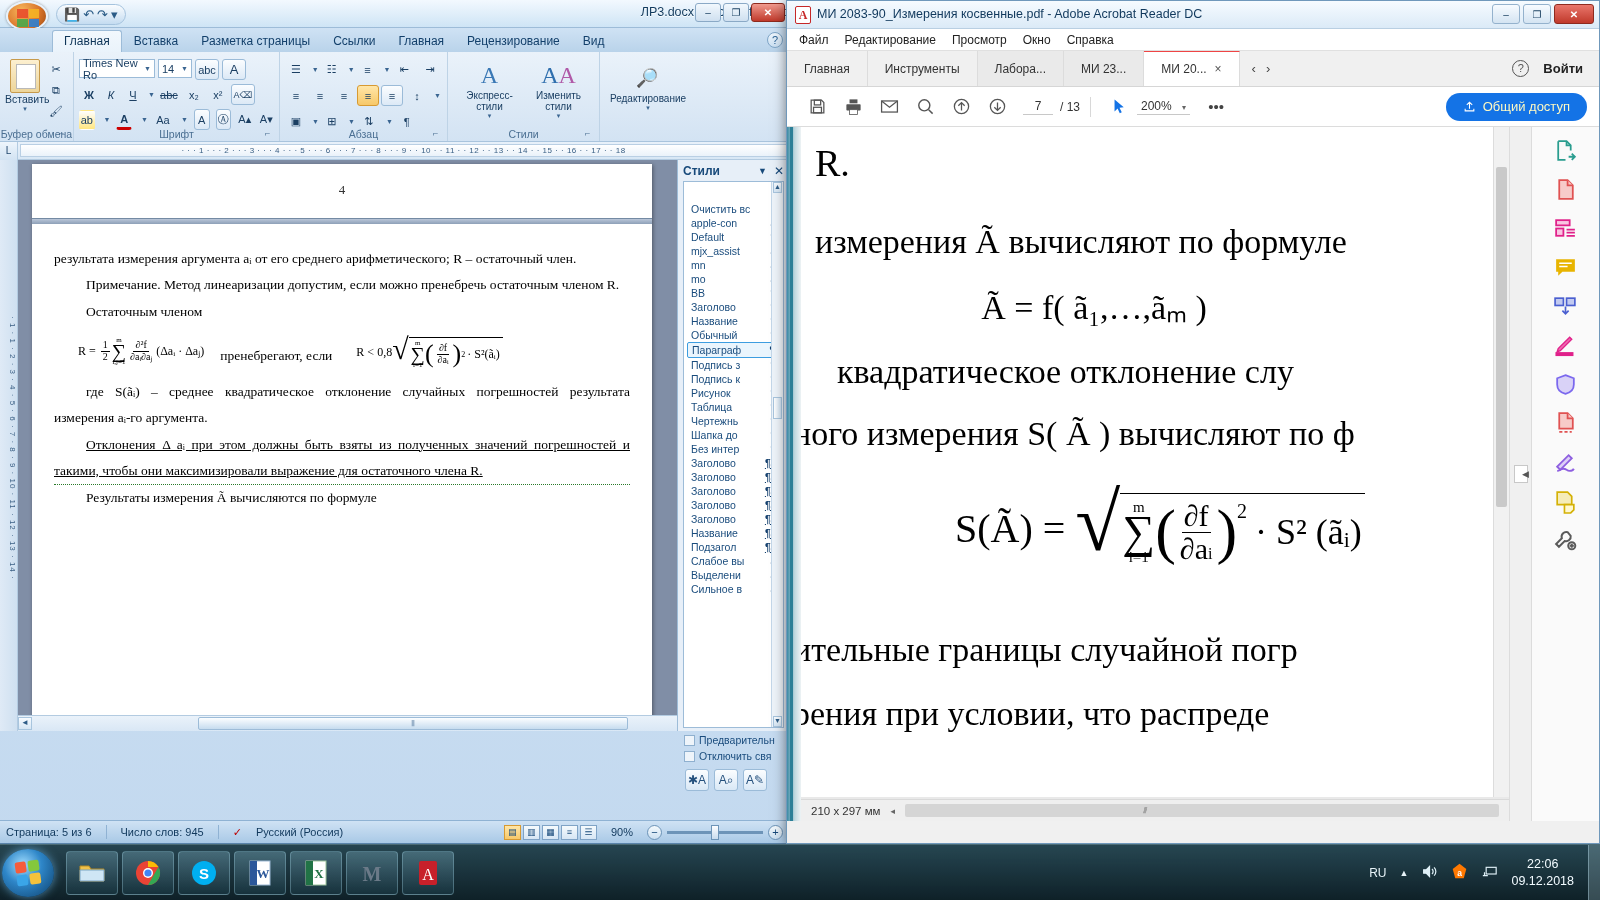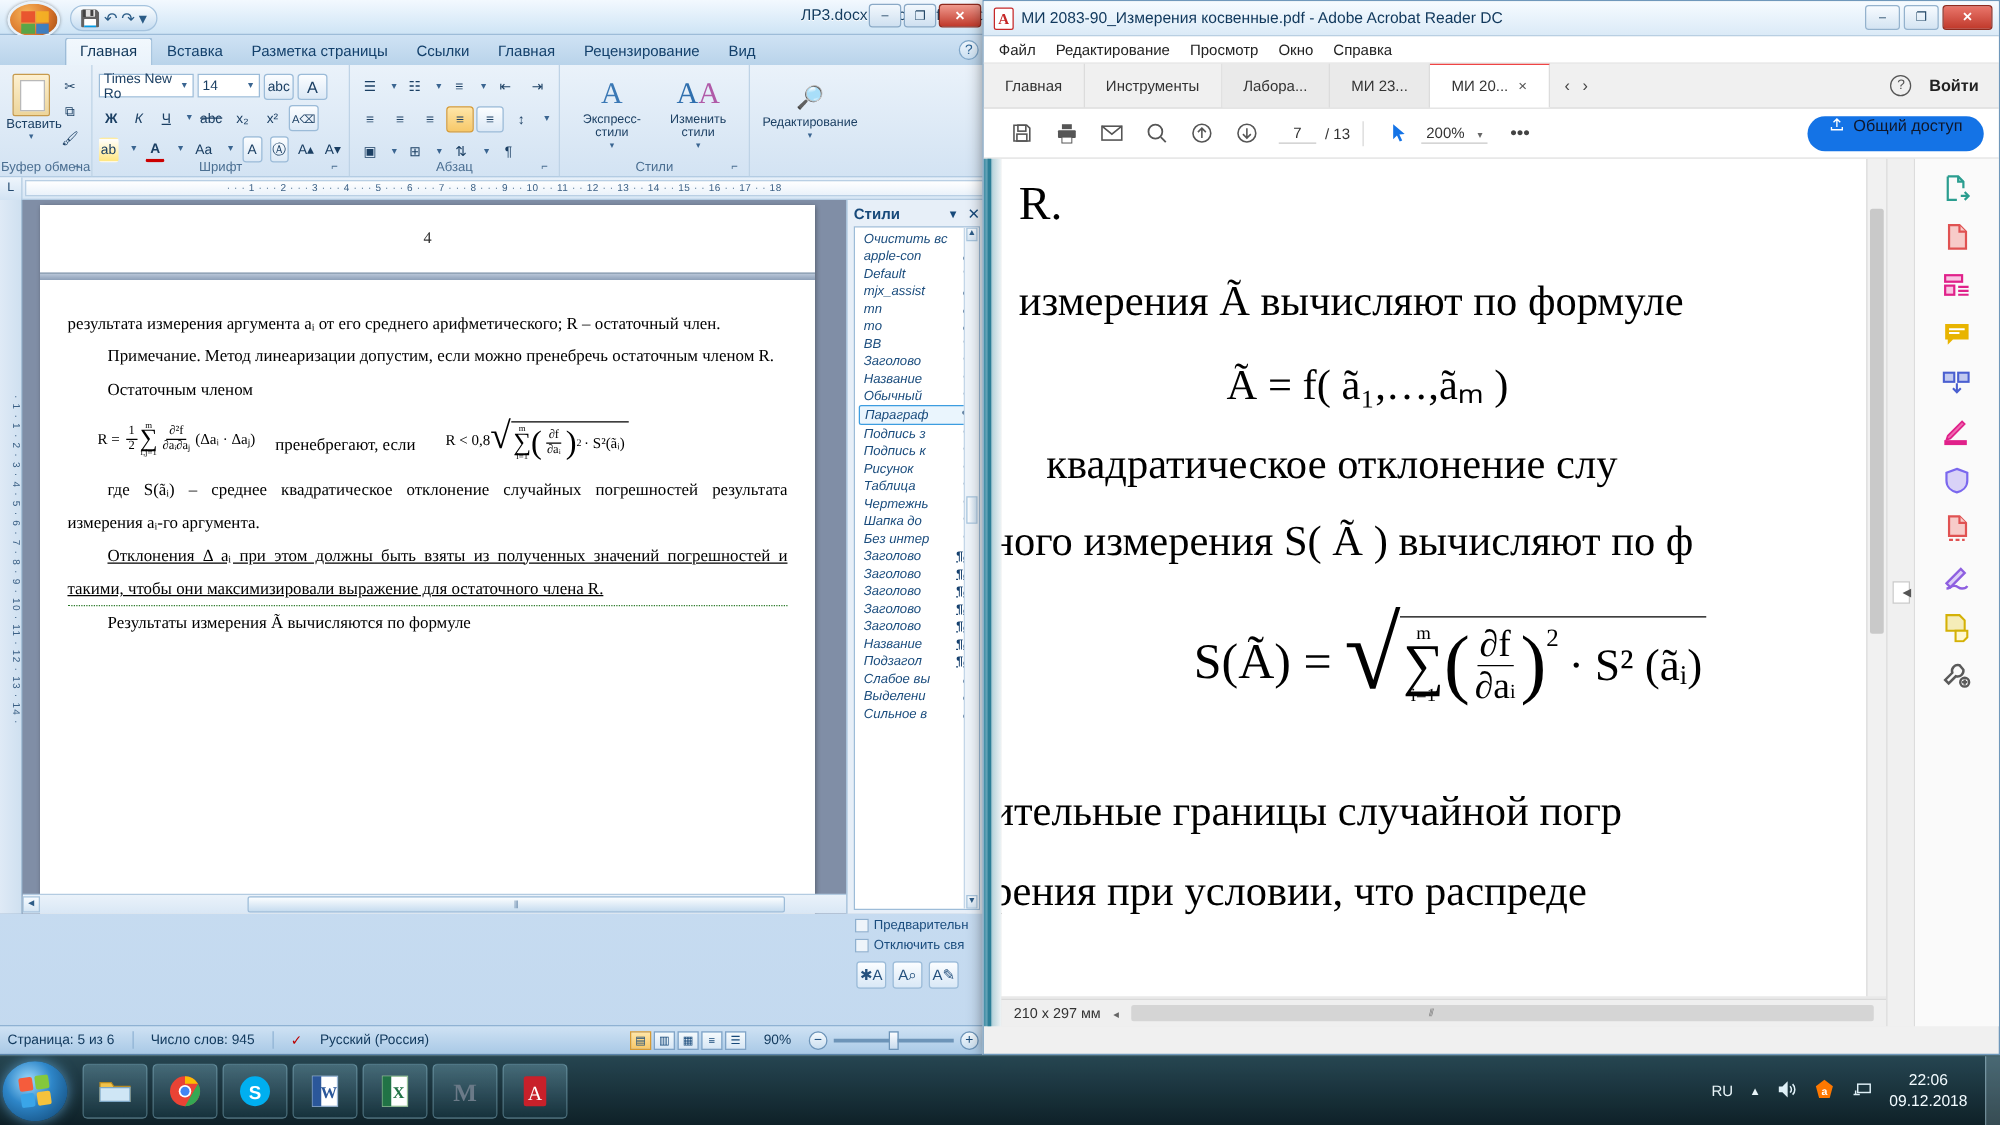--- a/index.html
+++ b/index.html
@@ -179,22 +179,22 @@
   .qmark{width:17px;height:17px;border-radius:50%;border:1.4px solid #555;color:#555;
      font-size:11px;text-align:center;line-height:14px;}
 
   .a-toolbar{height:40px;display:flex;align-items:center;gap:0;padding:0 12px;background:#fff;
      border-bottom:1px solid #dcdcdc;}
   .a-tool{width:36px;height:28px;display:flex;align-items:center;justify-content:center;color:#5a5a5a;}
   .pagebox{display:flex;align-items:center;gap:7px;margin-left:8px;font-size:12px;color:#333;}
   .pagefield{width:30px;text-align:center;border-bottom:1px solid #c8c8c8;padding-bottom:1px;}
   .vdiv{width:1px;height:20px;background:#d8d8d8;margin:0 10px;}
   .zoomfield{font-size:12px;color:#333;border-bottom:1px solid #c8c8c8;padding:0 4px 1px;}
-  .share{margin-left:auto;background:#1473e6;color:#0f172a;border-radius:16px;height:28px;
-     display:flex;gap:7px;padding:0 17px;font-size:13px;}
+  .share{margin-left:auto;background:#1473e6;color:#fef9c3;border-radius:16px;height:28px;
+     display:flex;align-items:center;gap:7px;padding:0 17px;font-size:13px;}
 
   .a-body{position:relative;height:694px;background:#e9e9e9;display:flex;}
   .a-leftrail{width:14px;background:linear-gradient(90deg,#3c8ba4,#bfd8df 55%,#eef3f5);position:relative;}
   .a-leftrail .stripe{position:absolute;left:3px;top:0;bottom:0;width:3px;background:#2c7f97;}
   .a-pdfarea{flex:1;position:relative;background:#e9e9e9;overflow:hidden;}
   .pdfpage{position:absolute;left:0;top:0;right:16px;bottom:24px;background:#fff;overflow:hidden;}
   .pdf-text{font-family:"Liberation Serif",serif;color:#000;}
   .pdf-line{white-space:nowrap;}
   .a-vscroll{position:absolute;right:0;top:0;bottom:24px;width:16px;background:#f1f1f1;border-left:1px solid #dcdcdc;}
   .a-vscroll .th{position:absolute;left:2px;right:2px;top:40px;height:340px;background:#c9c9c9;border-radius:2px;}
@@ -291,21 +291,21 @@
       <div class="glabel">Буфер обмена</div>
       <div class="dlg">⌐</div>
     </div>
 
     <div class="rgroup" style="width:206px">
       <div style="display:flex;gap:3px;padding-top:4px;">
         <div class="fld" style="width:76px">
           <span>Times New Ro</span>
             <span class="caret">▼</span>
         </div>
-        <div class="fld" style="width:50px">
+        <div class="fld" style="width:34px">
           <span>14</span>
             <span class="caret" style="margin-left:auto">▼</span>
         </div>
         <div class="btn box" style="width:24px;height:21px">abc</div>
         <div class="btn box" style="width:24px;height:21px;font-size:13px">A</div>
       </div>
       <div style="display:flex;gap:2px;padding-top:4px;align-items:center;">
         <span class="btn" style="width:20px;height:20px;font-weight:bold">Ж</span>
         <span class="btn" style="width:20px;height:20px;font-style:italic">К</span>
         <span class="btn" style="width:20px;height:20px;text-decoration:underline">Ч</span>
@@ -475,21 +475,21 @@
 
     <div class="styles-pane">
       <div class="sp-head">
         <span>Стили</span>
         <span style="display:flex;gap:7px;align-items:center;">
           <span style="font-size:9px">▼</span>
           <span class="x">✕</span>
         </span>
       </div>
       <div class="sp-list">
-        <div id="styles-items" style="padding:2px 3px;font-style:italic;">
+        <div id="styles-items" style="padding:20px 3px;">
             <div class="sp-item">
               <span>Очистить вс</span>
               <span class="mark"></span>
             </div>
             <div class="sp-item">
               <span>apple-con</span>
               <span class="mark">a</span>
             </div>
             <div class="sp-item">
               <span>Default</span>

